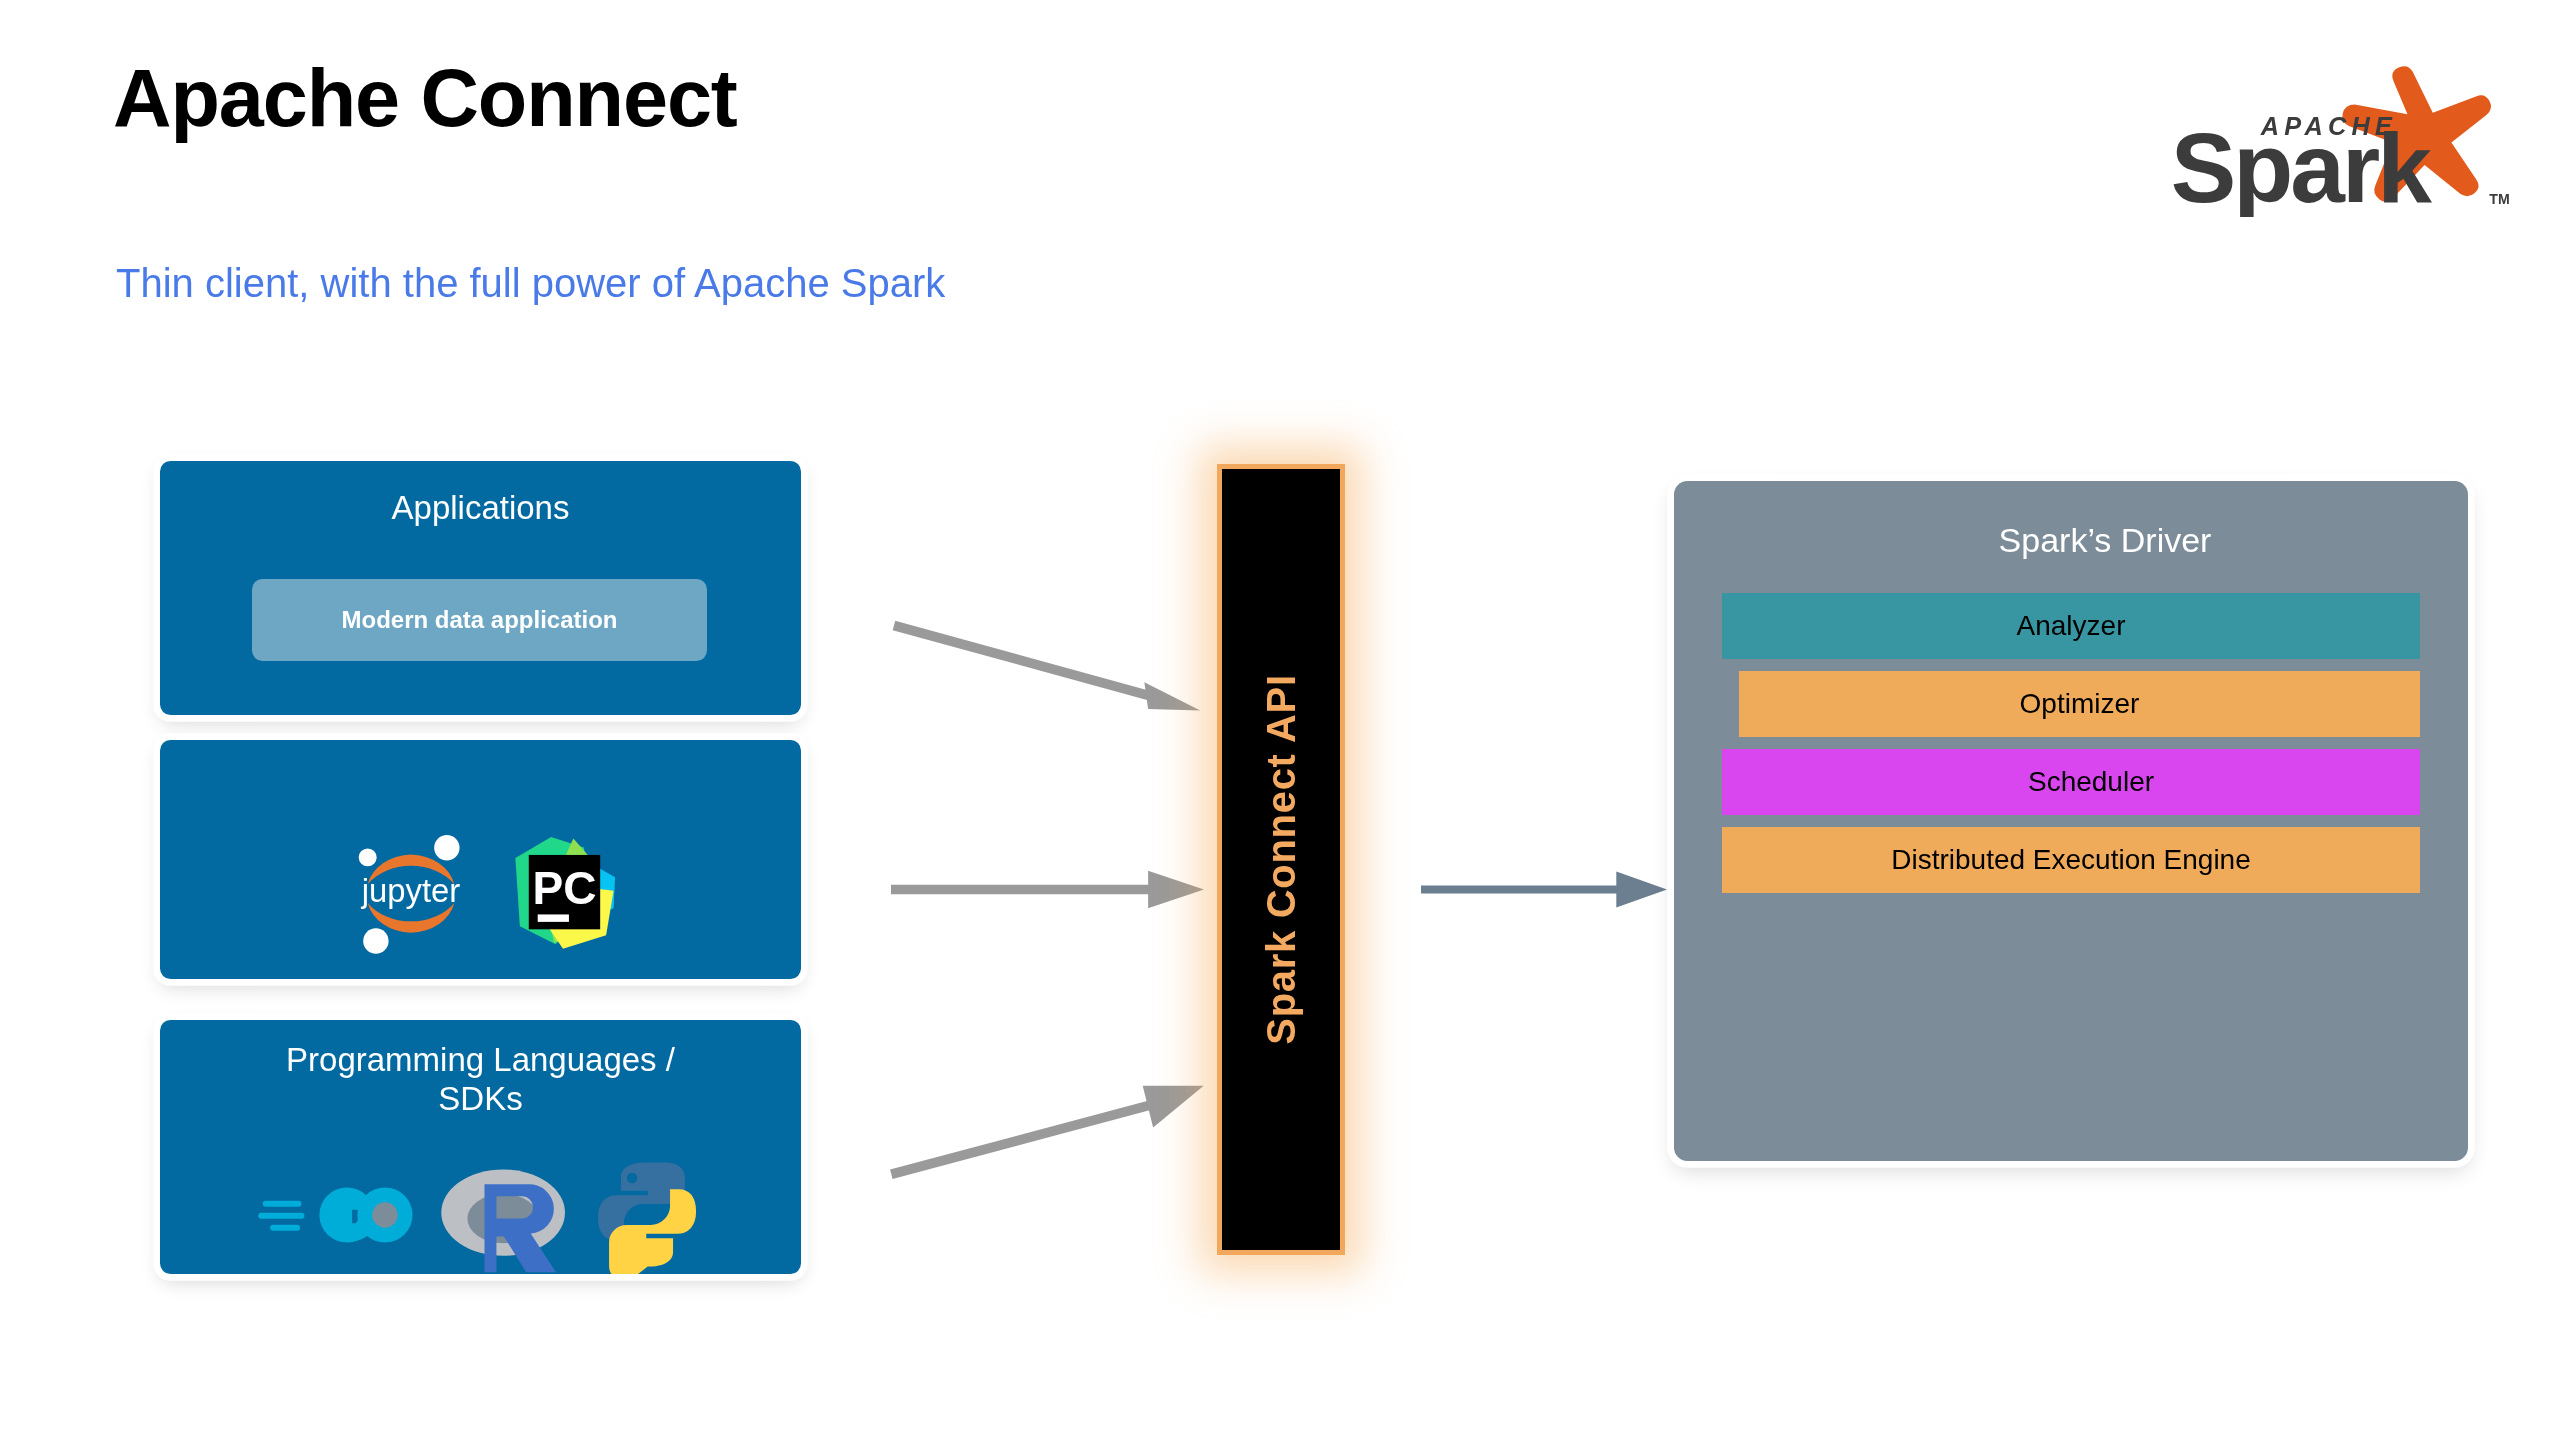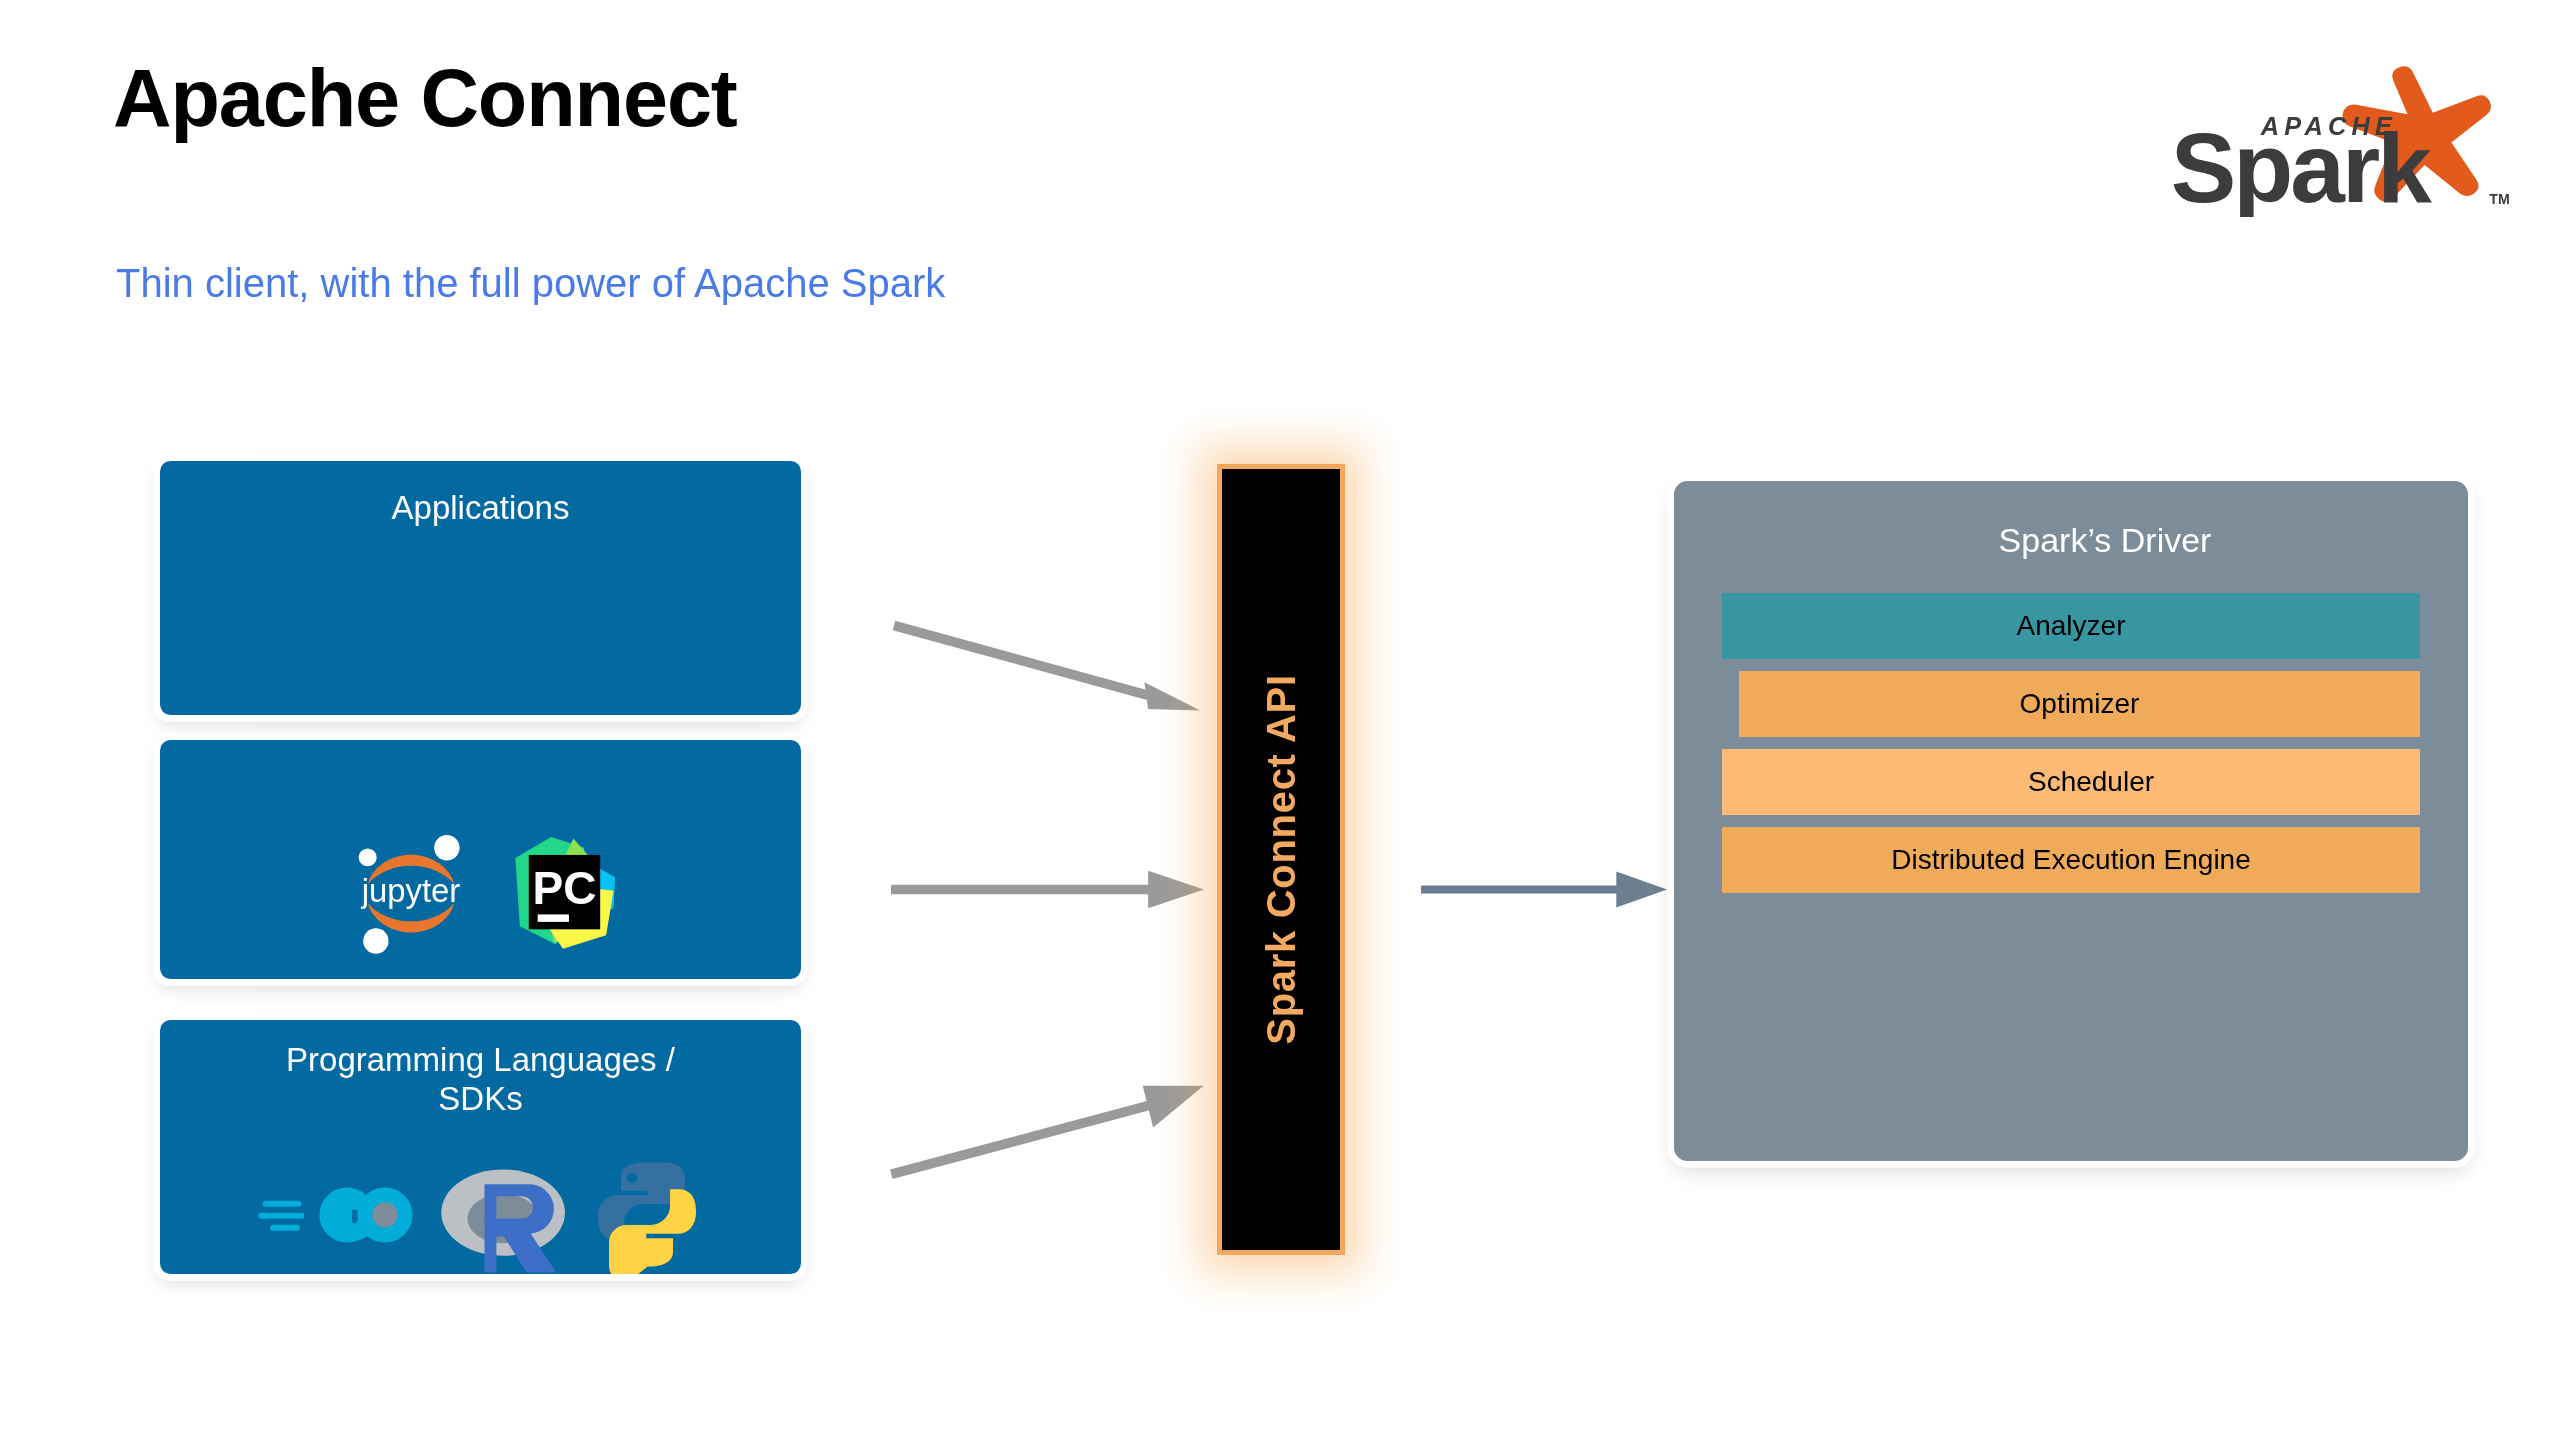--- a/index.html
+++ b/index.html
@@ -182,20 +182,21 @@
 
   <text x="155" y="160" font-family="'Liberation Sans', sans-serif" font-size="34" font-weight="700" font-style="italic" letter-spacing="7" fill="#3c3c3c">APACHE</text>
 
   <text x="34" y="250" font-family="'Liberation Sans', sans-serif" font-size="132" font-weight="700" letter-spacing="-4" fill="#3c3c3c">Spark</text>
 
   <text x="462" y="252" font-family="'Liberation Sans', sans-serif" font-size="19" font-weight="700" fill="#3c3c3c">TM</text>
 </svg>
 
 <div class="client-card" id="card-applications">
   <div class="card-title">Applications</div>
+  <div id="modern-data-application">Modern data application</div>
 </div>
 
 <div class="client-card" id="card-ides">
 
   <div class="logo-row" id="ide-logo-row">
 
     <svg width="142" height="127" viewBox="0 0 190 170">
       <path d="M95 34 a62 50 0 0 1 58 40 a70 56 0 0 0 -116 0 a62 50 0 0 1 58 -40 Z" fill="#e8762c"></path>
       <path d="M95 139 a62 50 0 0 1 -58 -40 a70 56 0 0 0 116 0 a62 50 0 0 1 -58 40 Z" fill="#e8762c"></path>
       <circle cx="37" cy="38" r="12" fill="#ffffff"></circle>
@@ -274,17 +275,17 @@
 
 <div id="spark-connect-bar">
   <div id="spark-connect-bar-label">Spark Connect API</div>
 </div>
 
 <div id="driver-panel">
   <div id="driver-title">Spark’s Driver</div>
   <div id="driver-rows">
     <div class="driver-row" style="background: rgb(56, 150, 162); color: rgb(0, 0, 0); font-weight: 400;">Analyzer</div>
     <div class="driver-row" style="background: rgb(240, 171, 90); color: rgb(0, 0, 0); font-weight: 400; margin-left: 17px;">Optimizer</div>
-    <div class="driver-row" style="background: #fdba74; color: rgb(0, 0, 0); font-weight: 400; padding-left: 40px;">Scheduler</div>
+    <div class="driver-row" style="background: #d946ef; color: rgb(0, 0, 0); font-weight: 400; padding-left: 40px;">Scheduler</div>
     <div class="driver-row" style="background: rgb(240, 171, 90); color: rgb(0, 0, 0); font-weight: 400;">Distributed Execution Engine</div>
   </div>
 </div>
 
 
 </body></html>

